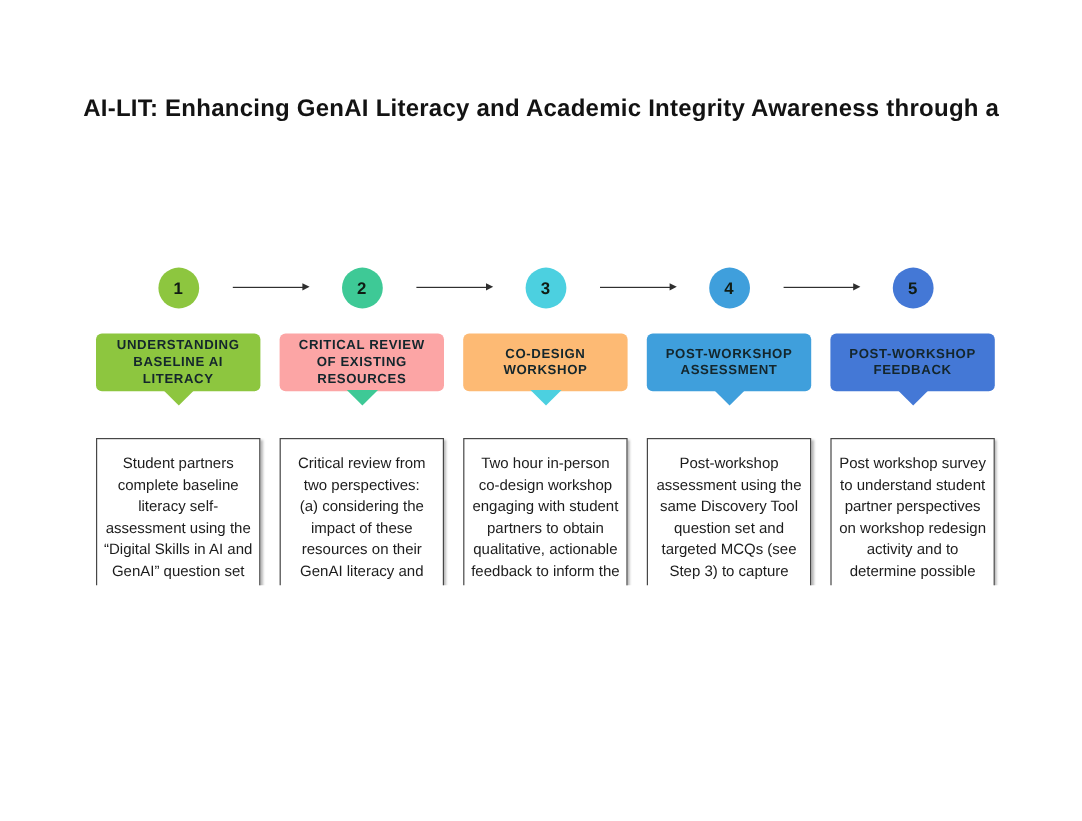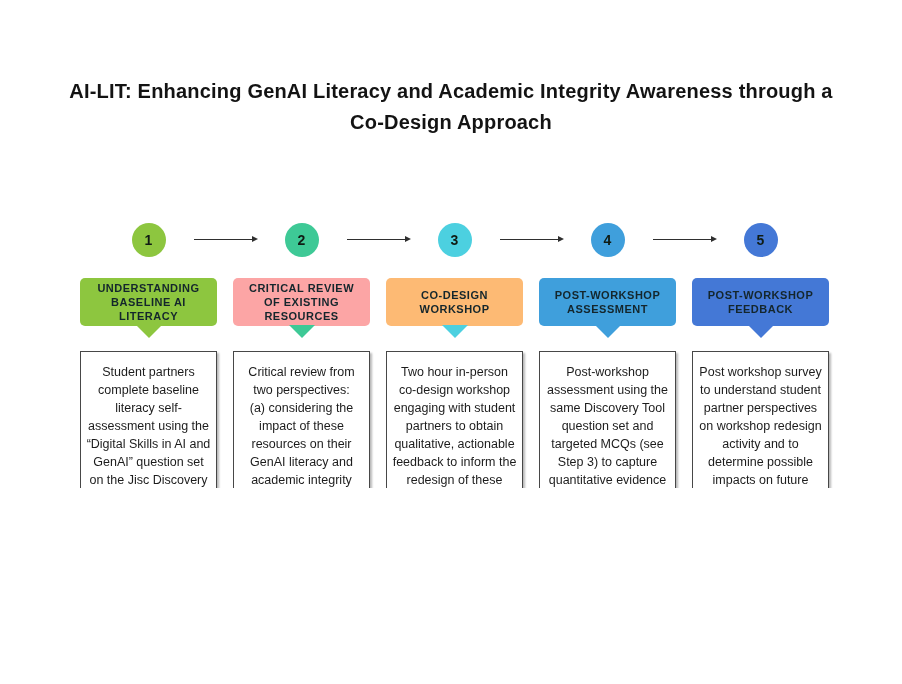--- a/index.html
+++ b/index.html
@@ -20,21 +20,21 @@
     width:34px; height:34px; border-radius:50%;
     display:flex; align-items:center; justify-content:center;
     font-weight:bold; font-size:14px; color:#101c14;
   }
   .arrow { position:absolute; top:16px; width:62px; height:0; border-top:1.5px solid #2f2f2f; }
   .arrow::after {
     content:""; position:absolute; right:-2px; top:-4.5px; width:0; height:0;
     border-left:6px solid #2f2f2f; border-top:3.5px solid transparent; border-bottom:3.5px solid transparent;
   }
   .arrow-1 { left:114px; } .arrow-2 { left:267px; } .arrow-3 { left:420px; } .arrow-4 { left:573px; }
-  .bubbles-row { margin-bottom:25px; }
+  .bubbles-row { margin-bottom:39px; }
   .bubble {
     position:relative; width:137px; height:48px; border-radius:5px;
     display:flex; align-items:center; justify-content:center;
     text-align:center; font-weight:bold; font-size:11px; line-height:14px;
     letter-spacing:0.5px; color:#14262c; white-space:pre-line;
   }
   .tail {
     position:absolute; bottom:-12px; left:50%; transform:translateX(-50%);
     width:0; height:0;
     border-left:13px solid transparent; border-right:13px solid transparent;
@@ -48,21 +48,20 @@
     text-align:center; color:#1c1c1c; white-space:pre-line;
   }
 </style>
 </head>
 <body>
 
 <div id="canvas">
 
   <div class="title">
     <div>AI-LIT: Enhancing GenAI Literacy and Academic Integrity Awareness through a</div>
-    <div>Co-Design Approach</div>
   </div>
 
   <div class="flow">
 
     <div class="row circles-row">
       <div class="col">
         <div class="circle" style="background-color: rgb(141, 198, 63);">1</div>
       </div>
       <div class="col">
         <div class="circle" style="background-color: rgb(62, 201, 150);">2</div>

